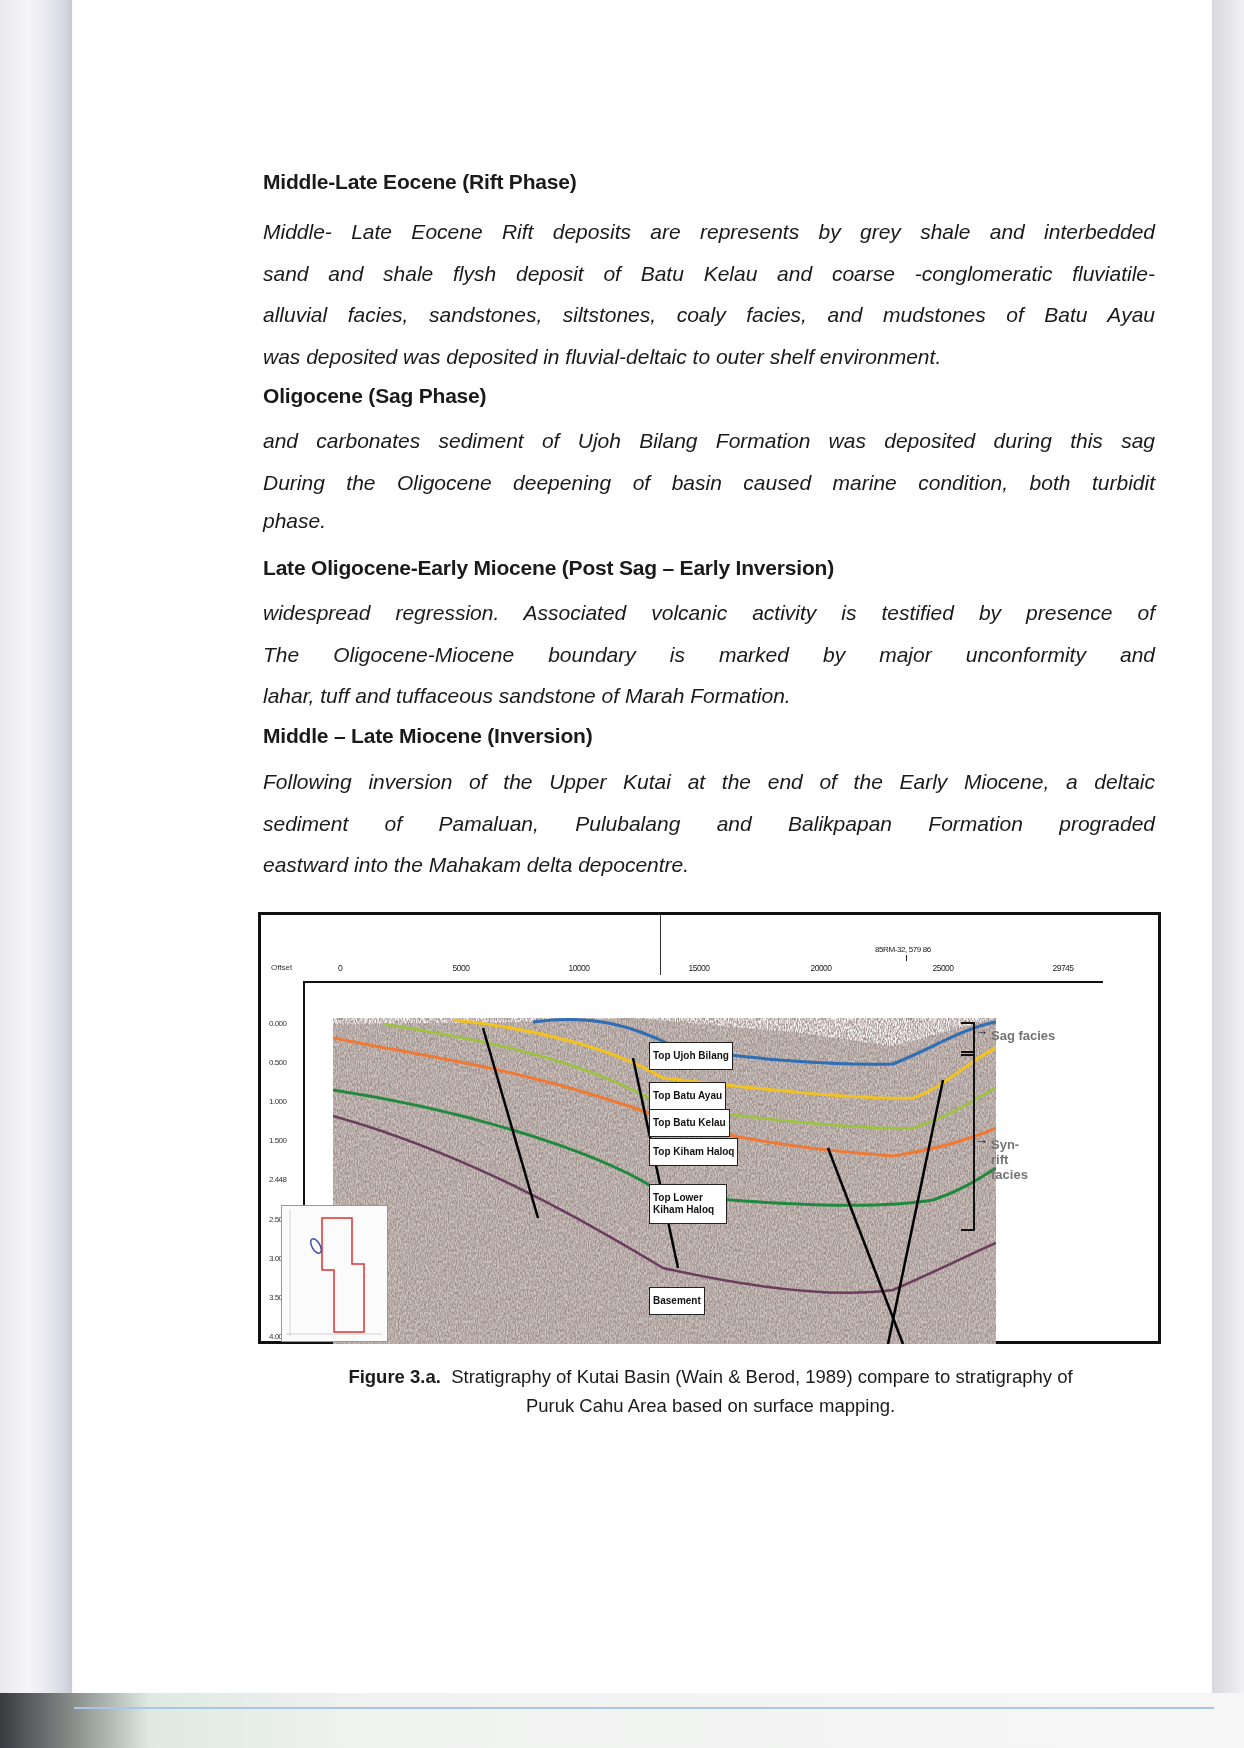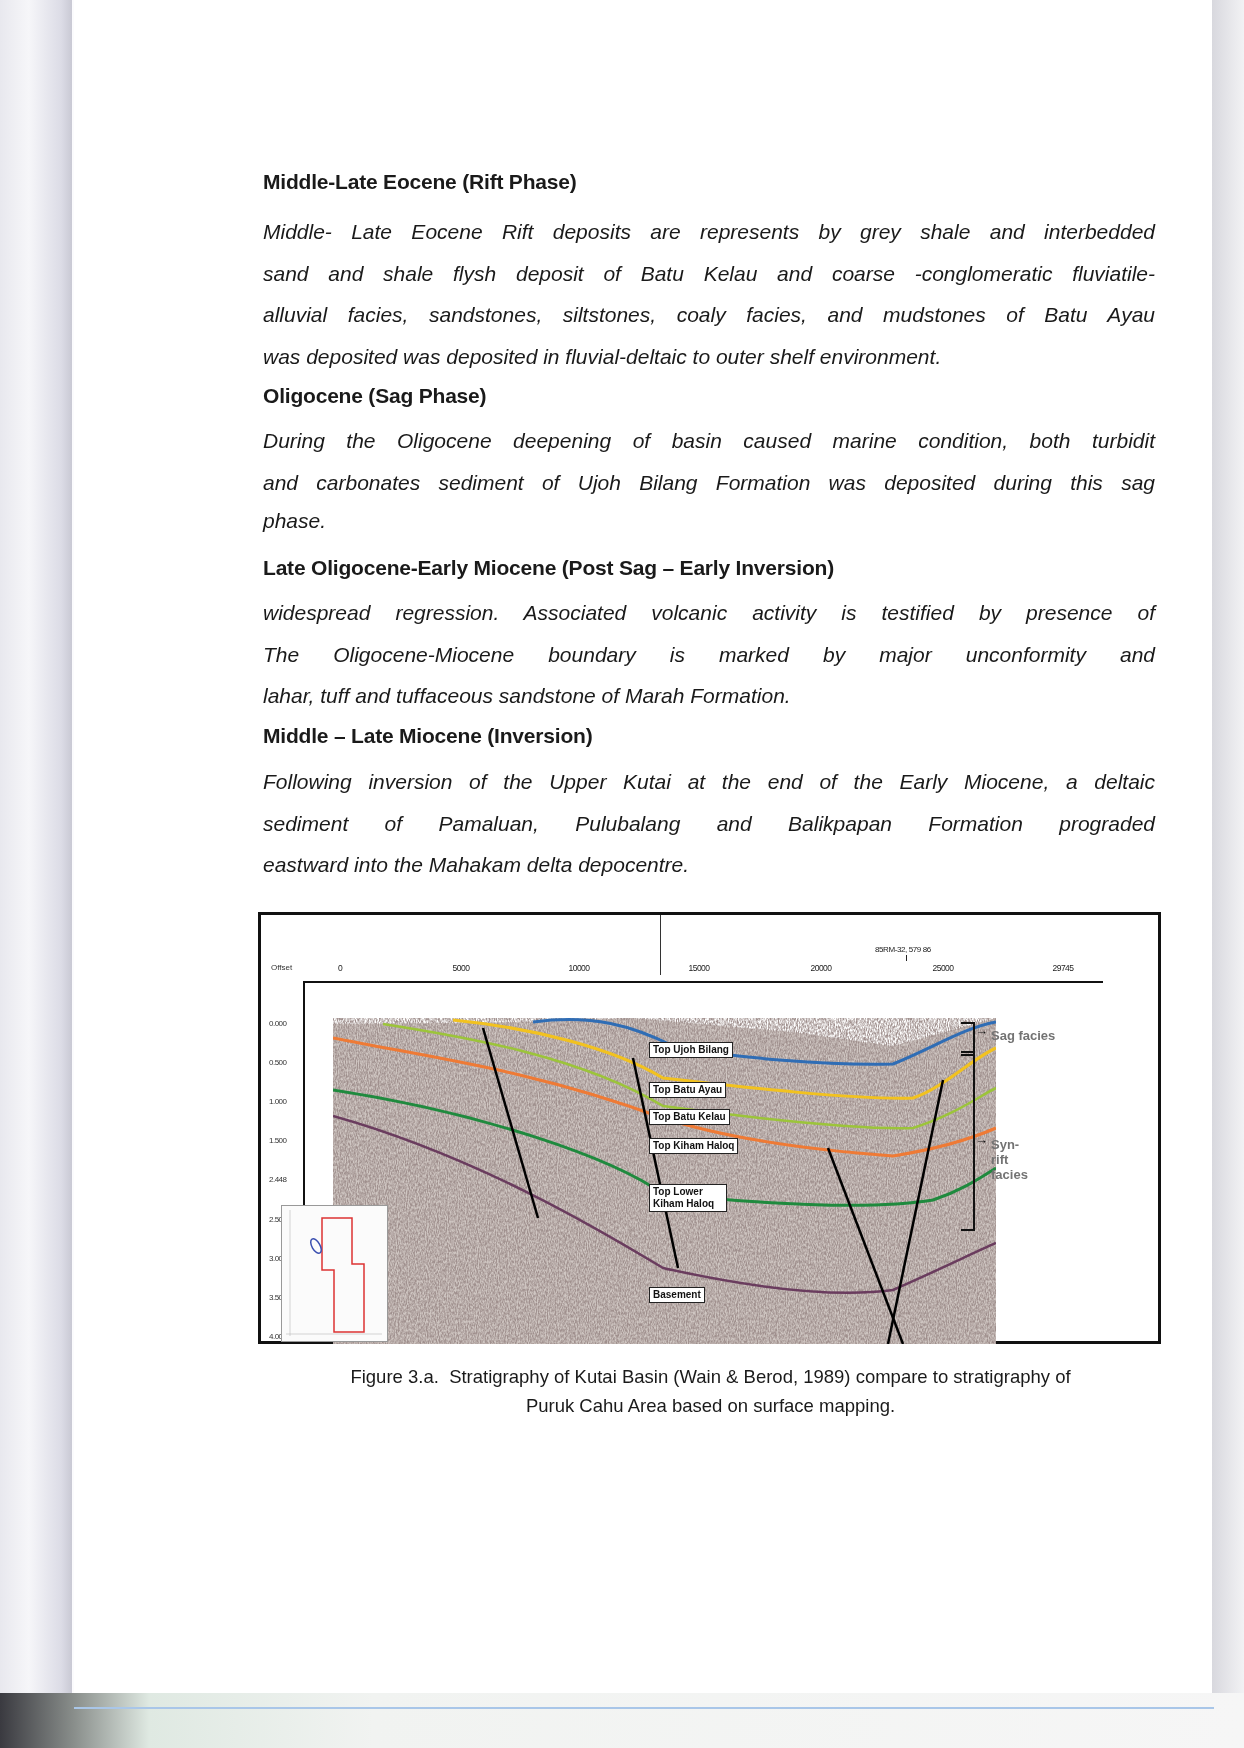--- a/index.html
+++ b/index.html
@@ -15,49 +15,49 @@
   .figure { position:absolute; left:258px; top:912px; width:903px; height:432px; border:3px solid #111; background:#fff; box-sizing:border-box; }
   .fig-divider { position:absolute; left:399px; top:0; width:1px; height:60px; background:#333; }
   .offset-label { position:absolute; left:10px; top:48px; font-size:8px; color:#333; }
   .x-tick { position:absolute; top:48px; font-size:8.5px; color:#222; transform:translateX(-50%); letter-spacing:-0.5px; }
   .well-label { position:absolute; left:614px; top:30px; font-size:8px; color:#222; letter-spacing:-0.4px;text-align:center; }
   .well-tick { position:absolute; left:645px; top:40px; width:1px; height:6px; background:#222; }
   .x-axis-line { position:absolute; left:42px; top:66px; width:800px; height:2px; background:#111; }
   .y-axis-line { position:absolute; left:42px; top:66px; width:2px; height:362px; background:#111; }
   .y-tick { position:absolute; left:8px; font-size:8px; color:#333; letter-spacing:-0.5px; }
   .seismic { position:absolute; left:72px; top:103px; width:663px; height:326px; overflow:hidden; }
-  .horizon-label { position:absolute; background:#fff; border:1px solid #222; font-size:10px; font-weight:bold; padding:1px 3px; line-height:12px; color:#111; white-space:nowrap; }
+  .horizon-label { position:absolute; background:#fff; border:1px solid #222; font-size:10px; font-weight:bold; padding:7px 3px; line-height:12px; color:#111; white-space:nowrap; }
   .inset-map { position:absolute; left:20px; top:290px; width:105px; height:135px; background:#fbfbfb; border:1px solid #999; }
   .bracket { position:absolute; border:2px solid #111; border-left:none; }
   .facies-label { position:absolute; font-size:13px; font-weight:bold; line-height:15px; color:#737373;margin-top:8px; }
   .arrow { position:absolute; font-size:13px; font-weight:bold; color:#111; }
   .caption { position:absolute; left:258px; width:905px; top:1362px; text-align:center; font-size:18.5px; line-height:29px; }
-  .caption b { font-weight:normal; }
+  .caption b { font-weight:bold; }
 </style>
 </head>
 <body>
 
 <div class="binding"></div>
 <div class="page"></div>
 <div class="page-right-edge"></div>
 <div class="bottom-strip"></div>
 <div class="bottom-line"></div>
 
 <div class="heading" style="top:170px">Middle-Late Eocene (Rift Phase)</div>
 <div class="para" style="top:211px">
   <div class="justify-last" style="text-align-last:justify">Middle- Late Eocene Rift deposits are represents by  grey shale and interbedded</div>
   <div style="text-align-last:justify">sand and shale flysh  deposit of Batu Kelau and coarse -conglomeratic  fluviatile-</div>
   <div style="text-align-last:justify">alluvial facies, sandstones, siltstones, coaly facies, and mudstones of Batu Ayau</div>
   <div>was deposited was deposited in fluvial-deltaic to outer shelf environment.</div>
 </div>
 
 <div class="heading" style="top:384px">Oligocene (Sag Phase)</div>
 <div class="para" style="top:420px">
+  <div style="text-align-last:justify">and carbonates sediment of Ujoh Bilang Formation was deposited during this sag</div>
   <div style="text-align-last:justify">During the Oligocene deepening of basin caused marine condition, both turbidit</div>
-  <div style="text-align-last:justify">and carbonates sediment of Ujoh Bilang Formation was deposited during this sag</div>
   <div style="line-height:36px">phase.</div>
 </div>
 
 <div class="heading" style="top:556px">Late Oligocene-Early Miocene (Post Sag – Early Inversion)</div>
 <div class="para" style="top:592px">
   <div style="text-align-last:justify">widespread regression. Associated volcanic activity is testified by presence of</div>
   <div style="text-align-last:justify">The Oligocene-Miocene boundary is marked by major unconformity and</div>
   <div>lahar, tuff and tuffaceous sandstone of Marah Formation.</div>
 </div>
 

